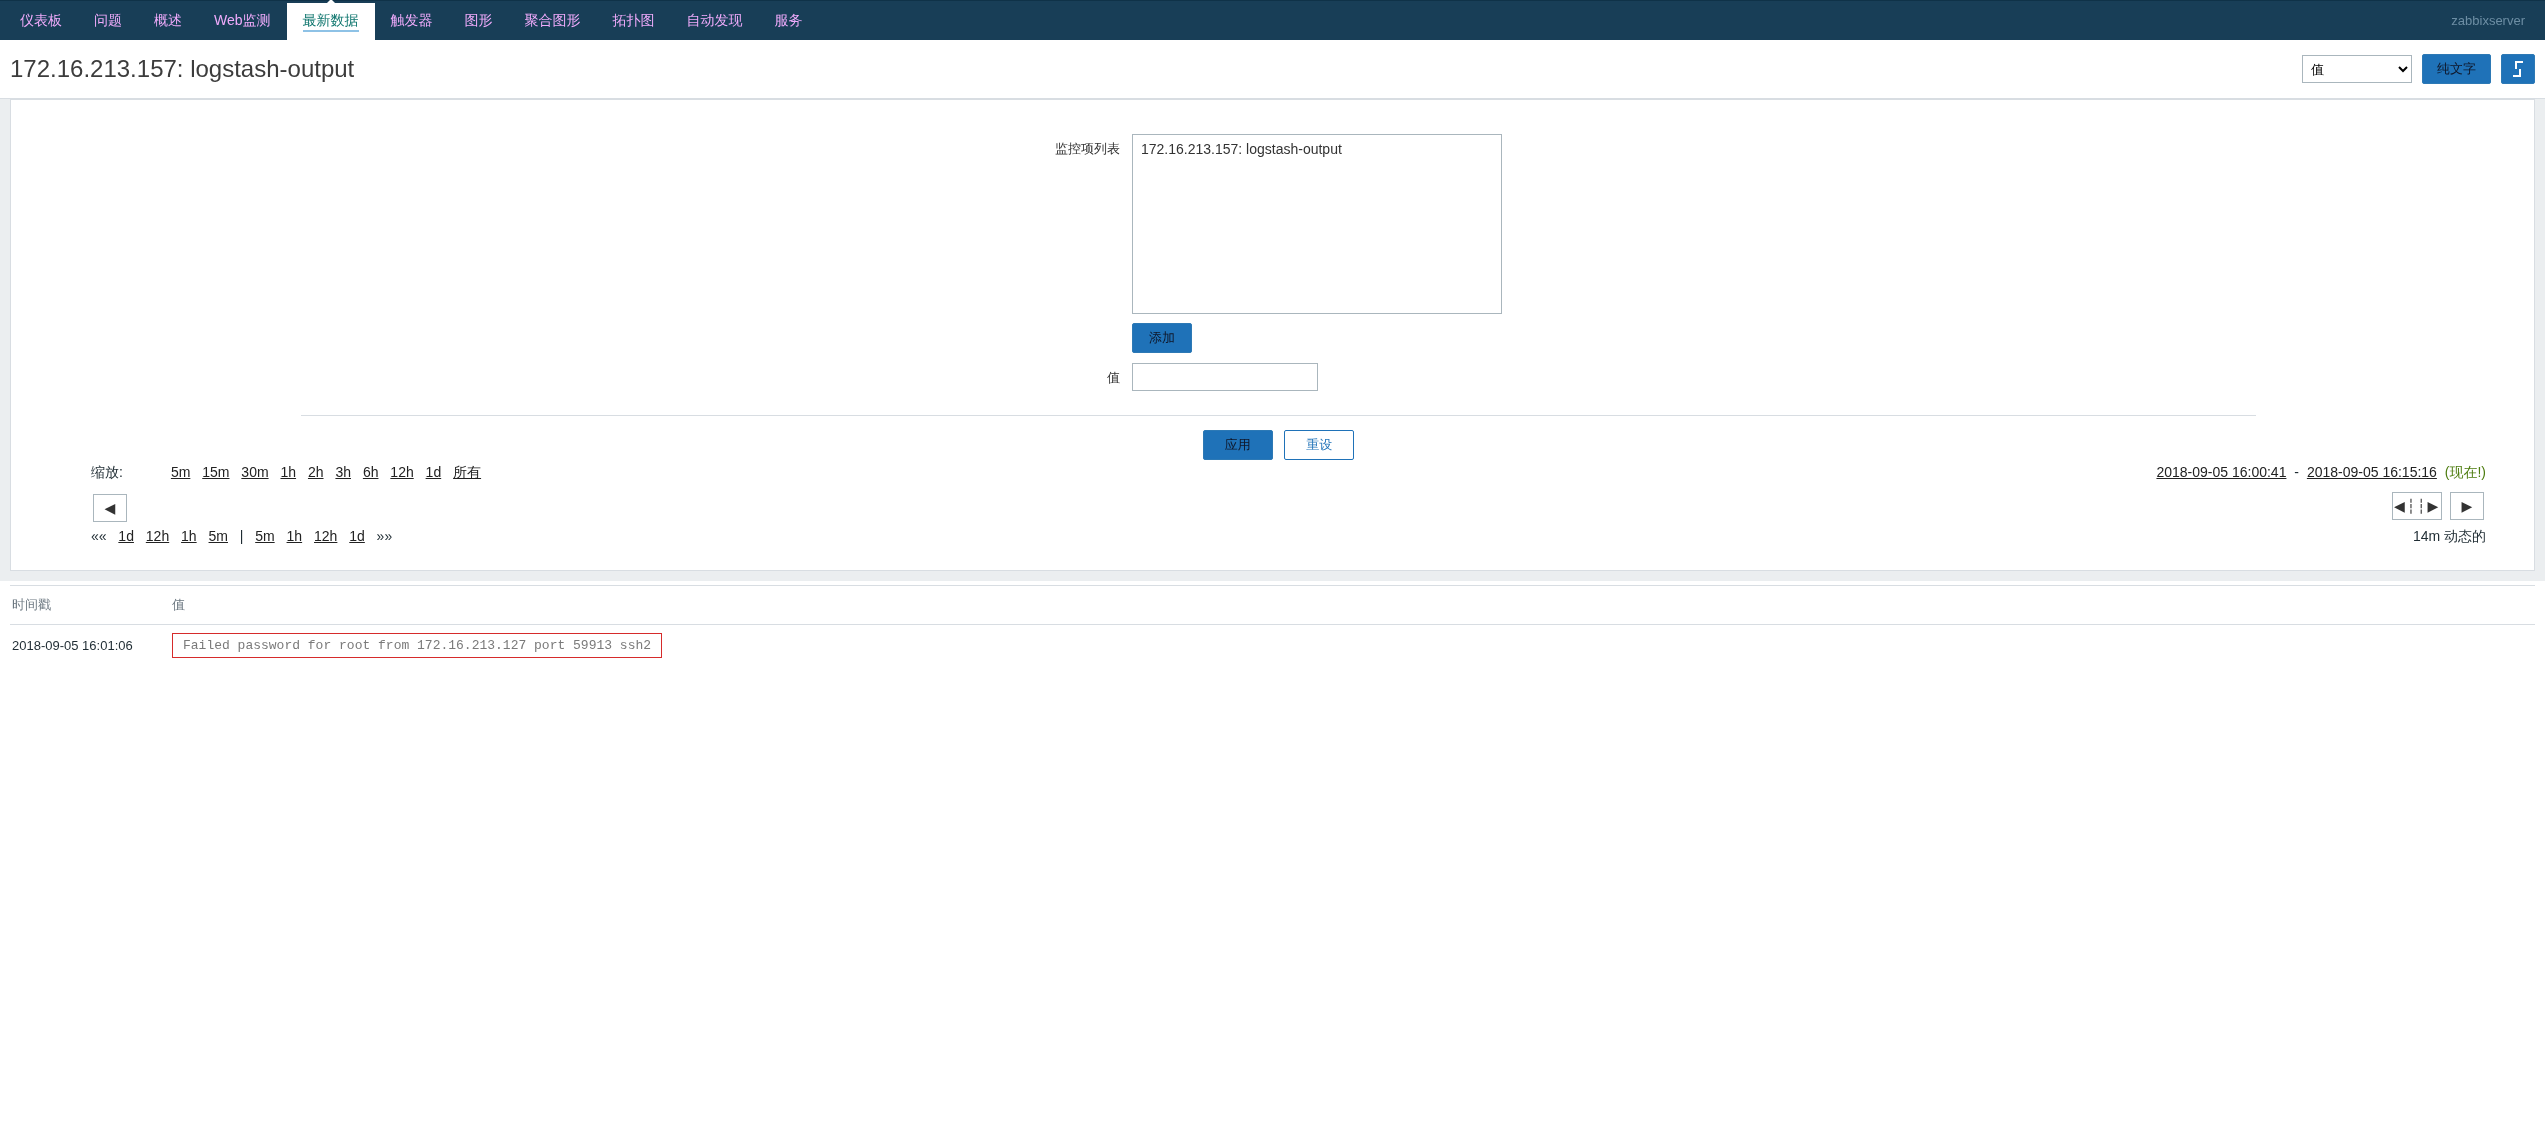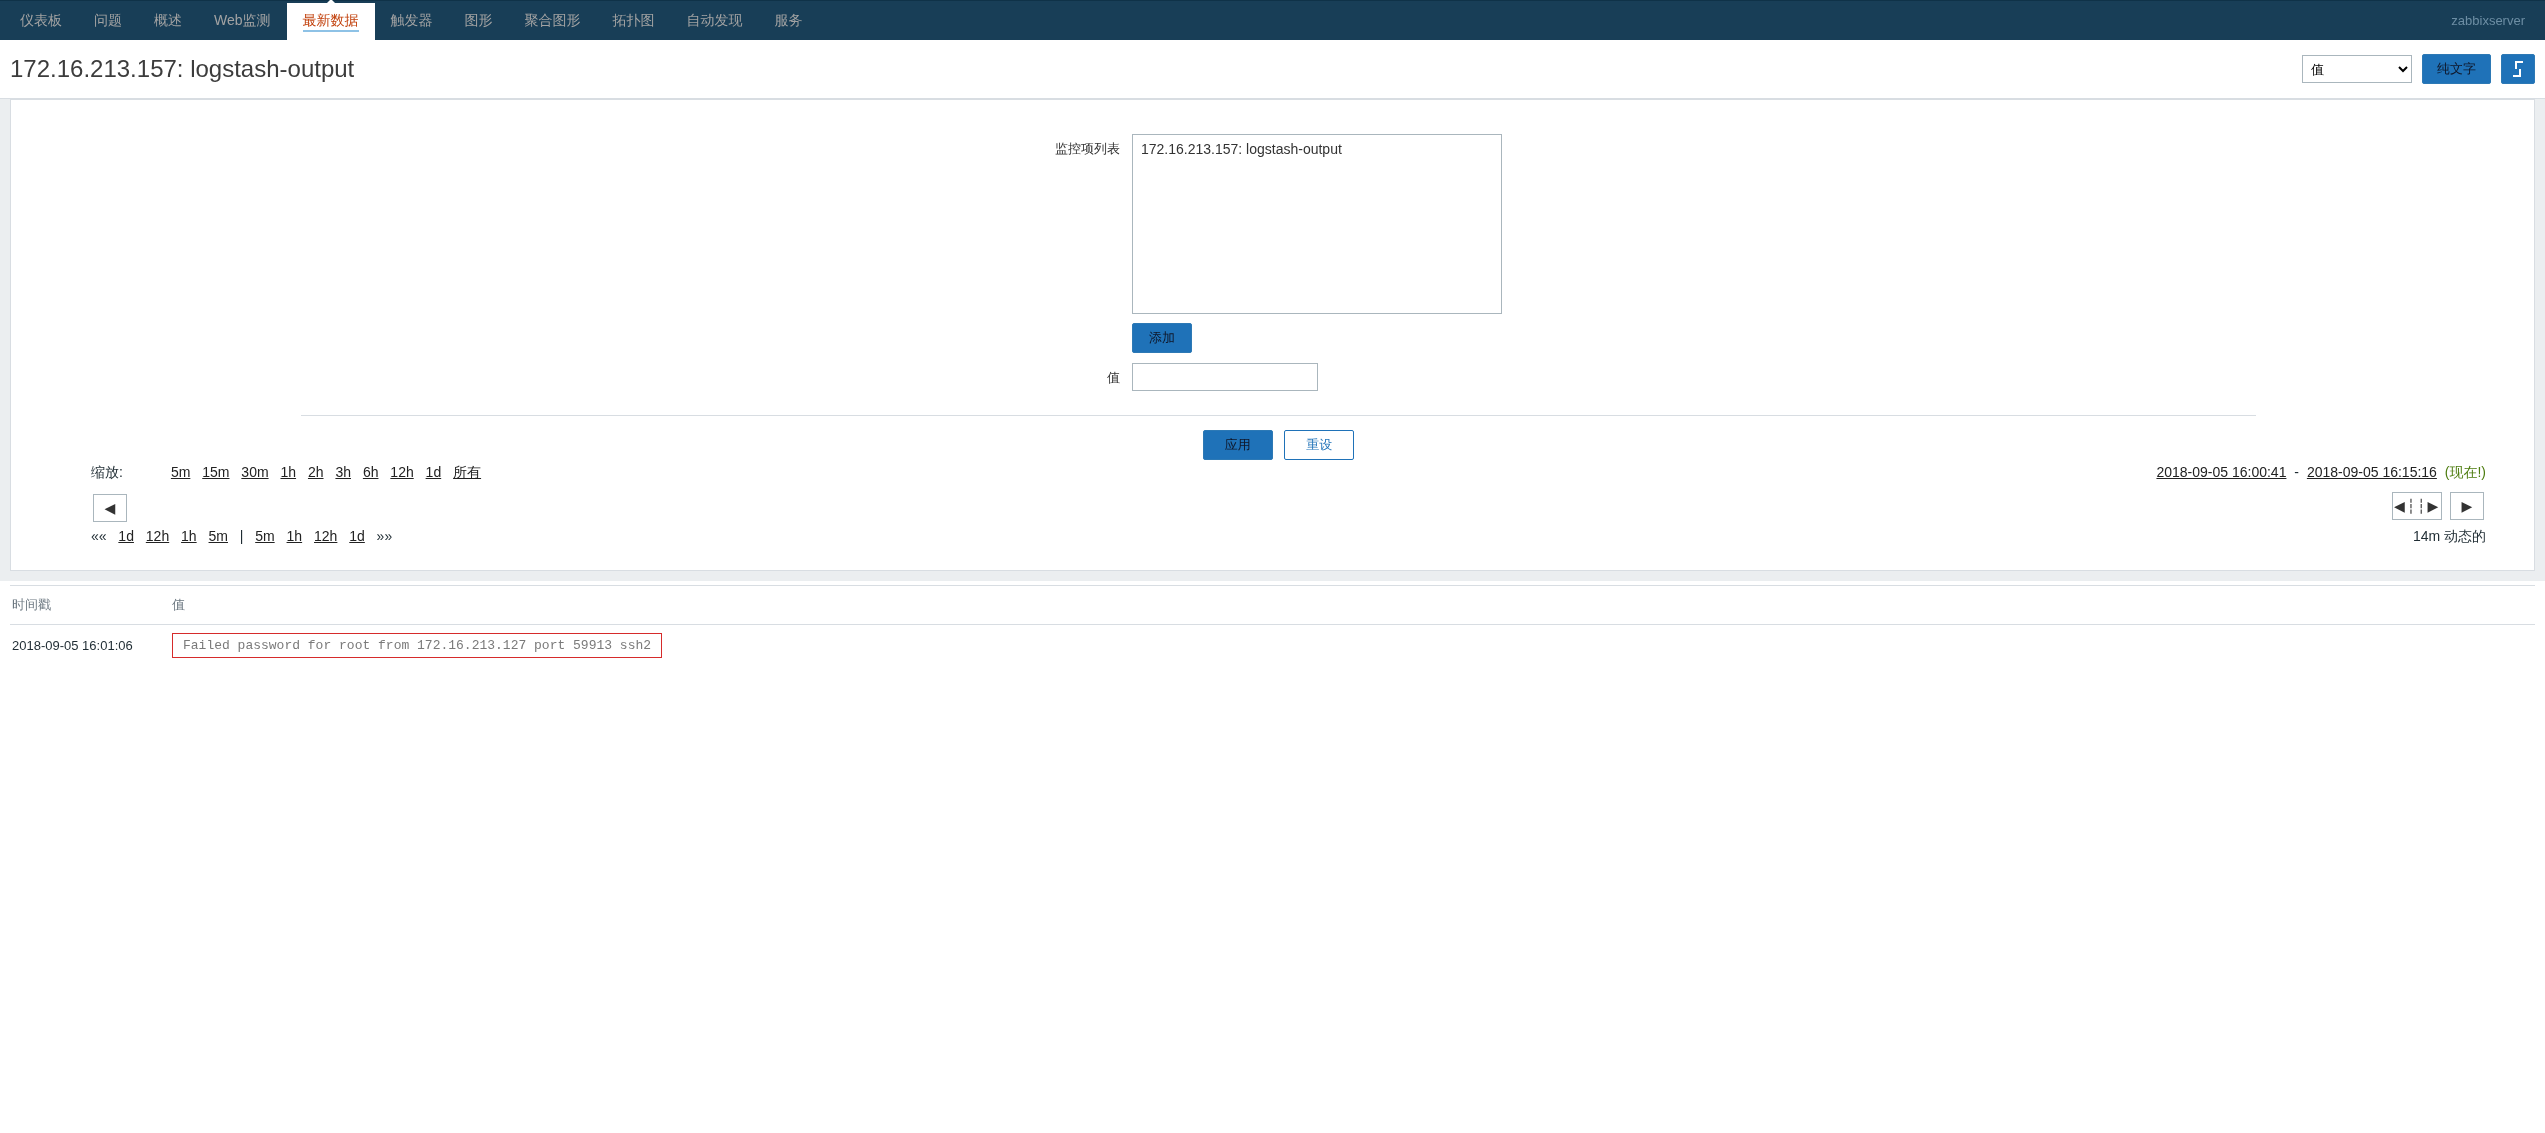--- a/index.html
+++ b/index.html
@@ -15,31 +15,31 @@
     background: #0a3150;
     background: linear-gradient(#1a455e,#183e57);
     background: #183e57;
     border-top: 1px solid #0f3248;
     display: flex;
     align-items: stretch;
     height: 40px;
     padding: 0 0 0 4px;
   }
   .topnav .nav-item {
-    color: #a3a3a3;
+    color: #f0abfc;
     padding: 0 16px;
     display: flex;
     align-items: center;
     cursor: pointer;
     font-size: 14px;
     position: relative;
   }
   .topnav .nav-item.active {
     background: #fff;
-    color: #c2410c;
+    color: #0f766e;
     border-top: 2px solid #183e57;
   }
   .topnav .nav-item.active::before {
     content: "";
     position: absolute;
     top: -10px;
     left: 50%;
     transform: translateX(-50%);
     border: 6px solid transparent;
     border-bottom-color: #fff;

